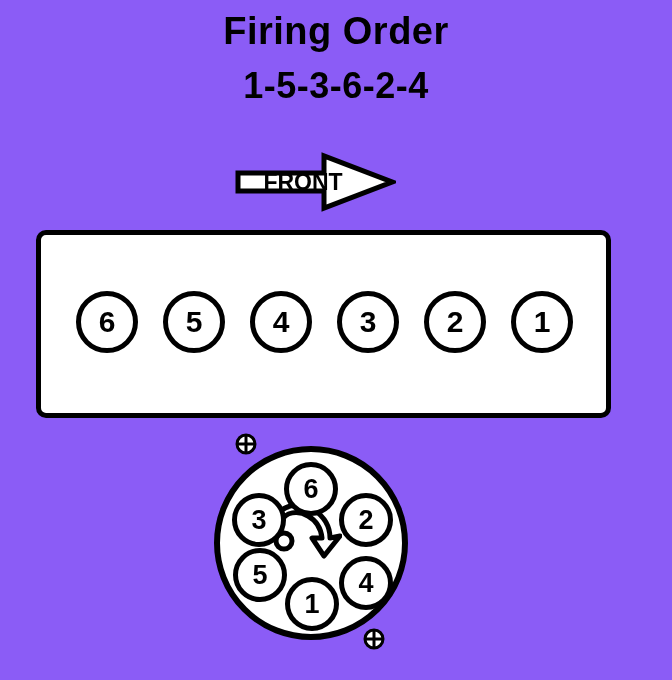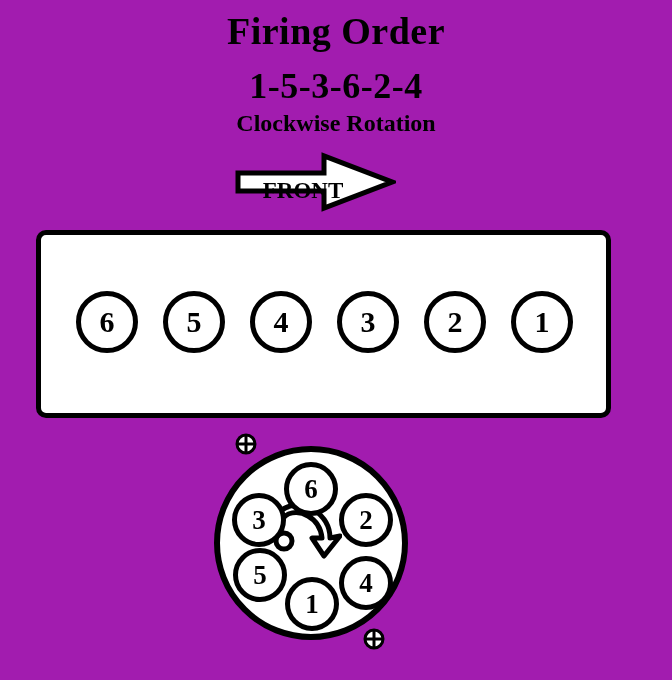--- a/index.html
+++ b/index.html
@@ -7,23 +7,22 @@
     padding: 0;
     background: #ffffff;
   }
   body {
     font-family: "Liberation Sans", sans-serif;
   }
   #page {
     position: relative;
     width: 672px;
     height: 680px;
-    background: #a21caf;
+    background: #8b5cf6;
     overflow: hidden;
-    font-family: Liberation Serif, serif;
   }
   .txt {
     position: absolute;
     text-align: center;
     color: #000000;
     white-space: nowrap;
     font-weight: bold;
     line-height: 1;
   }
   #title-line1 {
@@ -49,21 +48,21 @@
   #front-arrow-group {
     position: absolute;
     left: 234px;
     top: 152px;
     width: 162px;
     height: 60px;
   }
   #front-label {
     position: absolute;
     left: 248px;
-    top: 178px;
+    top: 169px;
     width: 110px;
     font-size: 23px;
     font-weight: bold;
     letter-spacing: 0px;
     text-align: center;
     color: #000000;
   }
   #engine-block {
     position: absolute;
     left: 36px;
@@ -139,21 +138,20 @@
 </style>
 </head>
 <body>
 
 <div id="page">
 
   <div class="txt" id="title-line1">Firing Order</div>
 
   <div class="txt" id="title-line2">1-5-3-6-2-4</div>
 
-  <div class="txt" id="subtitle">Clockwise Rotation</div>
 
   <div id="front-arrow-group">
     <svg width="162" height="60" viewBox="0 0 162 60">
       <path d="M 4 21 L 90 21 L 90 4 L 158 30 L 90 56 L 90 39 L 4 39 Z" fill="#ffffff" stroke="#000000" stroke-width="5" stroke-linejoin="miter"></path>
     </svg>
   </div>
   <div id="front-label">FRONT</div>
 
   <div id="engine-block"></div>
 

